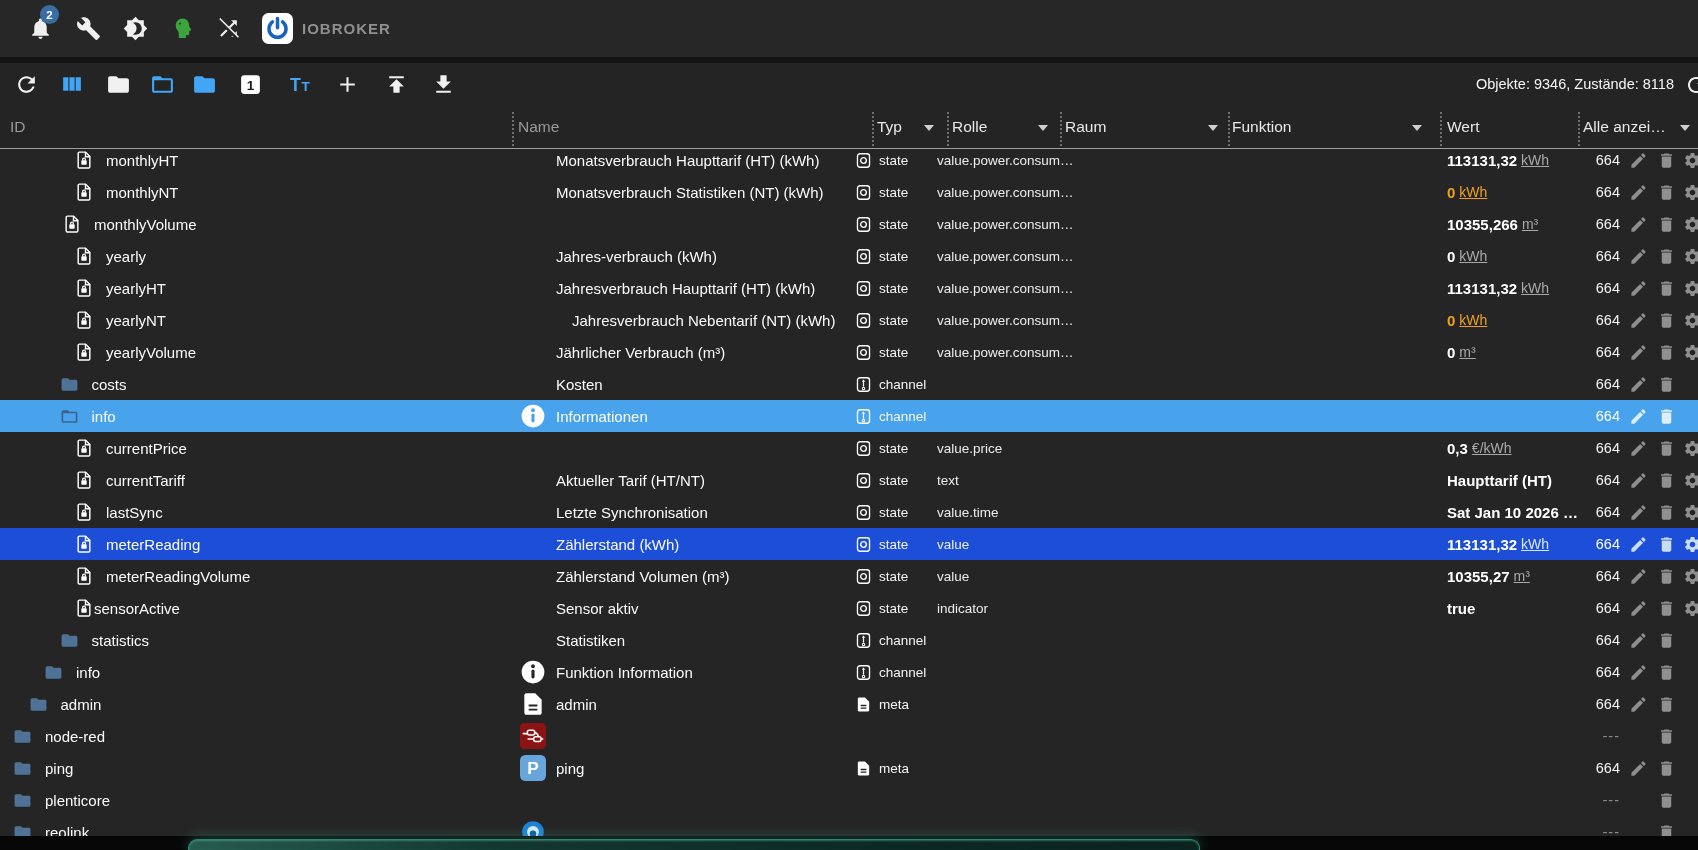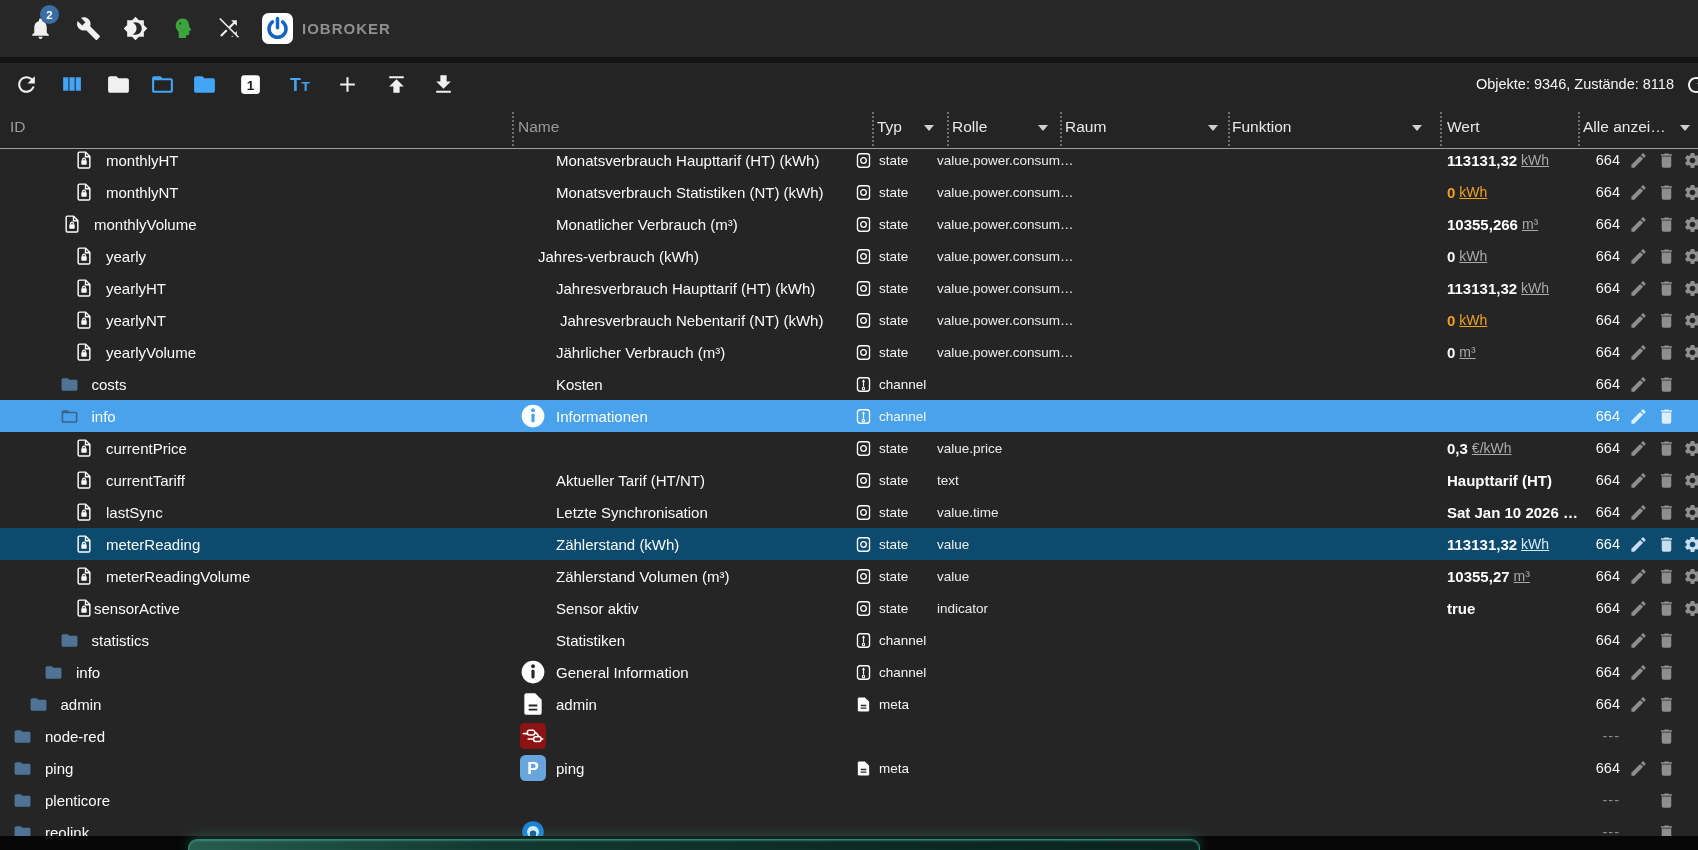--- a/index.html
+++ b/index.html
@@ -35,21 +35,21 @@
   .hsel{position:absolute;top:12px;font-size:15.5px;color:#e8e8e8;cursor:pointer;}
   .hlabel{position:absolute;top:12px;font-size:15.5px;color:#e8e8e8;}
   .caret{position:absolute;top:19px;width:0;height:0;border-left:5px solid transparent;
          border-right:5px solid transparent;border-top:6px solid #cfcfcf;cursor:pointer;}
   .csep{position:absolute;top:6px;height:34px;width:0;border-left:2px dotted #6f6f6f;}
 
   
   .tbody{position:absolute;left:0;top:150px;width:100%;height:688px;overflow:hidden;}
   .row{position:absolute;left:0;width:100%;height:32px;cursor:pointer;}
   .row.hl-bright{background:#48a2ec;}
-  .row.hl-medium{background:#0c4a6e;}
+  .row.hl-medium{background:#1d4ed8;}
   .cell{position:absolute;top:0;height:32px;display:flex;align-items:center;}
   .idlab,.namelab{font-size:15px;font-weight:500;color:#fbfbfb;white-space:nowrap;}
   .typtxt{font-size:13.5px;color:#f5f5f5;margin-left:7px;}
   .roltxt{font-size:13.5px;color:#ececec;white-space:nowrap;}
   .wnum{font-size:15px;font-weight:bold;color:#fff;white-space:nowrap;}
   .wunit{font-size:14px;font-weight:normal;color:#a9a9a9;margin-left:4px;text-decoration:underline;}
   .row.hl-medium .wunit{color:#d9e8f6;}
   .orange .wnum,.orange .wunit{color:#eea11f;}
   .acl{font-size:14.5px;color:#f5f5f5;width:34px;text-align:right;}
   .acl.dashes{color:#8d8d8d;letter-spacing:1px;}
@@ -309,23 +309,20 @@
       <span class="ic" style="width:20px;height:22px;color:#ffffff">
             <svg viewBox="0 0 24 24">
               <path fill="none" stroke="currentColor" stroke-width="1.7" d="M13.8 2.5H6.5A1.5 1.5 0 0 0 5 4v16a1.5 1.5 0 0 0 1.5 1.5h11A1.5 1.5 0 0 0 19 20V7.7l-5.2-5.2z"></path>
               <path fill="none" stroke="currentColor" stroke-width="1.7" d="M13.8 2.5V8H19"></path>
               <path d="M10.4 12.6v-1.4a1.6 1.6 0 0 1 3.2 0v1.4" fill="none" stroke="currentColor" stroke-width="1.5"></path>
               <rect x="8.8" y="12.4" width="6.4" height="5.2" rx="0.9" fill="currentColor"></rect>
             </svg>
           </span>
       <span class="idlab" style="margin-left:12px">monthlyVolume</span>
         </div>
-        <div class="cell" style="left:512px;width:333px">
-          <span class="namelab" style="margin-left:44px">Monatlicher Verbrauch (m³)</span>
-        </div>
         <div class="cell" style="left:855px">
         <span class="ic" style="width:17px;height:19px;color:#fff">
             <svg viewBox="0 0 24 24">
               <rect x="3.5" y="2.5" width="17" height="19" rx="3.5" fill="none" stroke="currentColor" stroke-width="1.9"></rect>
               <circle cx="12" cy="12" r="4" fill="none" stroke="currentColor" stroke-width="1.9"></circle>
             </svg>
           </span>
         <span class="typtxt">state</span>
         </div>
         <div class="cell" style="left:937px;width:138px;overflow:hidden">
@@ -363,21 +360,21 @@
       <span class="ic" style="width:20px;height:22px;color:#ffffff">
             <svg viewBox="0 0 24 24">
               <path fill="none" stroke="currentColor" stroke-width="1.7" d="M13.8 2.5H6.5A1.5 1.5 0 0 0 5 4v16a1.5 1.5 0 0 0 1.5 1.5h11A1.5 1.5 0 0 0 19 20V7.7l-5.2-5.2z"></path>
               <path fill="none" stroke="currentColor" stroke-width="1.7" d="M13.8 2.5V8H19"></path>
               <path d="M10.4 12.6v-1.4a1.6 1.6 0 0 1 3.2 0v1.4" fill="none" stroke="currentColor" stroke-width="1.5"></path>
               <rect x="8.8" y="12.4" width="6.4" height="5.2" rx="0.9" fill="currentColor"></rect>
             </svg>
           </span>
       <span class="idlab" style="margin-left:12px">yearly</span>
         </div>
-        <div class="cell" style="left:494px;width:333px">
+        <div class="cell" style="left:512px;width:333px">
           <span class="namelab" style="margin-left:44px">Jahres-verbrauch (kWh)</span>
         </div>
         <div class="cell" style="left:855px">
         <span class="ic" style="width:17px;height:19px;color:#fff">
             <svg viewBox="0 0 24 24">
               <rect x="3.5" y="2.5" width="17" height="19" rx="3.5" fill="none" stroke="currentColor" stroke-width="1.9"></rect>
               <circle cx="12" cy="12" r="4" fill="none" stroke="currentColor" stroke-width="1.9"></circle>
             </svg>
           </span>
         <span class="typtxt">state</span>
@@ -472,21 +469,21 @@
             <svg viewBox="0 0 24 24">
               <path fill="none" stroke="currentColor" stroke-width="1.7" d="M13.8 2.5H6.5A1.5 1.5 0 0 0 5 4v16a1.5 1.5 0 0 0 1.5 1.5h11A1.5 1.5 0 0 0 19 20V7.7l-5.2-5.2z"></path>
               <path fill="none" stroke="currentColor" stroke-width="1.7" d="M13.8 2.5V8H19"></path>
               <path d="M10.4 12.6v-1.4a1.6 1.6 0 0 1 3.2 0v1.4" fill="none" stroke="currentColor" stroke-width="1.5"></path>
               <rect x="8.8" y="12.4" width="6.4" height="5.2" rx="0.9" fill="currentColor"></rect>
             </svg>
           </span>
       <span class="idlab" style="margin-left:12px">yearlyNT</span>
         </div>
         <div class="cell" style="left:512px;width:333px">
-          <span class="namelab" style="margin-left:48px">Jahresverbrauch Nebentarif (NT) (kWh)</span>
+          <span class="namelab" style="margin-left:60px">Jahresverbrauch Nebentarif (NT) (kWh)</span>
         </div>
         <div class="cell" style="left:855px">
         <span class="ic" style="width:17px;height:19px;color:#fff">
             <svg viewBox="0 0 24 24">
               <rect x="3.5" y="2.5" width="17" height="19" rx="3.5" fill="none" stroke="currentColor" stroke-width="1.9"></rect>
               <circle cx="12" cy="12" r="4" fill="none" stroke="currentColor" stroke-width="1.9"></circle>
             </svg>
           </span>
         <span class="typtxt">state</span>
         </div>
@@ -1026,21 +1023,21 @@
       <span class="idlab" style="margin-left:12px">info</span>
         </div>
         <div class="cell" style="left:512px;width:333px">
           <span class="ic" style="position:absolute;left:8px;top:3px;width:26px;height:26px">
             <svg viewBox="0 0 24 24">
               <circle cx="12" cy="12" r="10.5" fill="#fff"></circle>
               <rect x="10.55" y="10" width="2.9" height="8" rx="1.3" fill="#262626"></rect>
               <circle cx="12" cy="6.7" r="1.75" fill="#262626"></circle>
             </svg>
           </span>
-          <span class="namelab" style="margin-left:44px">General Information</span>
+          <span class="namelab" style="margin-left:44px">Funktion Information</span>
         </div>
         <div class="cell" style="left:855px">
         <span class="ic" style="width:17px;height:19px;color:#fff">
             <svg viewBox="0 0 24 24">
               <rect x="3.5" y="2.5" width="17" height="19" rx="3.5" fill="none" stroke="currentColor" stroke-width="1.9"></rect>
               <path d="M12 4.8l-2.4 3.4h4.8z" fill="currentColor"></path>
               <path d="M12 7.5v7.5" stroke="currentColor" stroke-width="1.7"></path>
               <circle cx="12" cy="17.6" r="1.7" fill="none" stroke="currentColor" stroke-width="1.5"></circle>
             </svg>
           </span>

